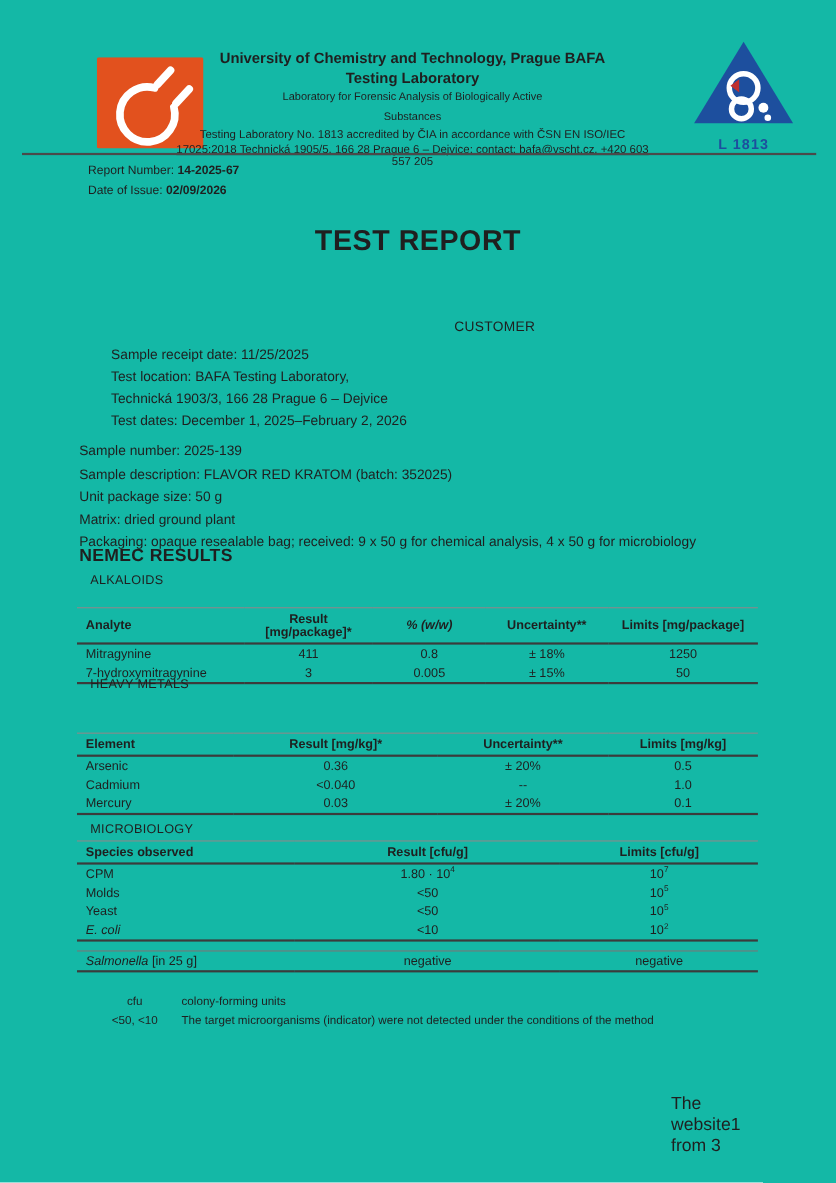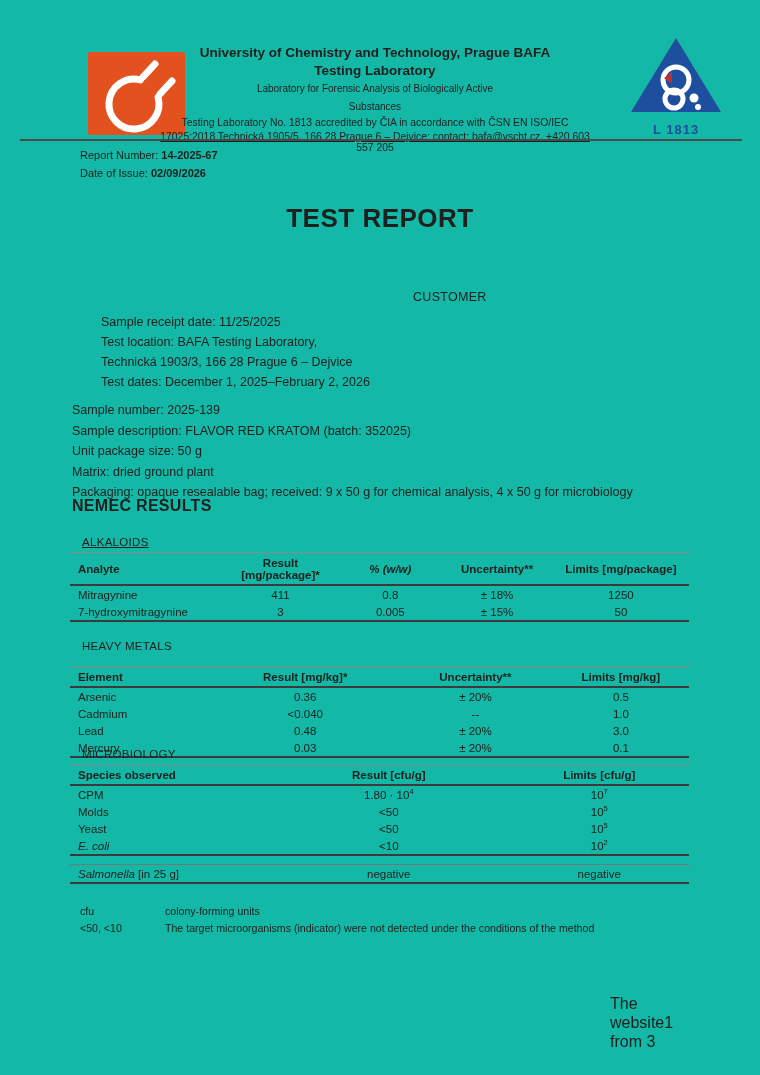--- a/index.html
+++ b/index.html
@@ -36,21 +36,21 @@
   table.res th { font-weight:bold; text-align:center; padding:4px 3px 3px 3px; border-bottom:2px solid #3b3b3b; }
   table.res td { text-align:center; padding:2.5px 3px; }
   table.res th:first-child, table.res td:first-child { text-align:left; padding-left:8px; }
   table.mini { border-top:1px solid #777777; }
   sup { font-size:7.5px; line-height:0; vertical-align:super; }
   .it { font-style:italic; }
   .bold { font-weight:bold; }
   
   .footnotes { position:absolute; left:80px; top:903px; font-size:10.6px; line-height:17px; width:600px; }
   .fn-row { display:flex; }
-  .fn-term { width:85px; flex:0 0 85px; }
+  .fn-term { width:85px; flex:0 0 85px;text-align:center; }
   .footer { position:absolute; left:610px; top:994px; font-size:16px; line-height:19px; }
 </style>
 </head>
 <body>
 
 <div class="page">
 
   <div class="uct-logo">
     <svg width="97" height="83" viewBox="0 0 97 83" xmlns="http://www.w3.org/2000/svg">
       <rect x="0" y="0" width="97" height="83" rx="2" fill="#e2511e"></rect>
@@ -106,21 +106,21 @@
   <div class="sampleinfo">
     <div>Sample number: 2025-139</div>
     <div>Sample description: FLAVOR RED KRATOM (batch: 352025)</div>
     <div>Unit package size: 50 g</div>
     <div>Matrix: dried ground plant</div>
     <div>Packaging: opaque resealable bag; received: 9 x 50 g for chemical analysis, 4 x 50 g for microbiology</div>
   </div>
 
   <div class="results-head">NEMEC RESULTS</div>
 
-  <div class="section-label" style="left:82px; top:536px;text-decoration:underline;">ALKALOIDS</div>
+  <div class="section-label" style="left:82px; top:522px;">ALKALOIDS</div>
   <table class="res" style="top:552px;">
     <colgroup>
         <col style="width:24.5%">
         <col style="width:19%">
         <col style="width:16.5%">
         <col style="width:18%">
         <col style="width:22%">
       </colgroup>
     <thead>
       <tr>
@@ -142,21 +142,21 @@
       <tr>
         <td>7-hydroxymitragynine</td>
         <td>3</td>
         <td>0.005</td>
         <td>± 15%</td>
         <td>50</td>
       </tr>
     </tbody>
   </table>
 
-  <div class="section-label" style="left:82px; top:640px;">HEAVY METALS</div>
+  <div class="section-label" style="left:82px; top:616px;">HEAVY METALS</div>
   <table class="res" style="top:642px;margin-top:24px;">
     <colgroup>
         <col style="width:23%">
         <col style="width:30%">
         <col style="width:25%">
         <col style="width:22%">
       </colgroup>
     <thead>
       <tr>
         <th>Element</th>
@@ -170,26 +170,20 @@
         <td>Arsenic</td>
         <td>0.36</td>
         <td>± 20%</td>
         <td>0.5</td>
       </tr>
       <tr>
         <td>Cadmium</td>
         <td>&lt;0.040</td>
         <td>--</td>
         <td>1.0</td>
-      </tr>
-      <tr>
-        <td>Lead</td>
-        <td>0.48</td>
-        <td>± 20%</td>
-        <td>3.0</td>
       </tr>
       <tr>
         <td>Mercury</td>
         <td>0.03</td>
         <td>± 20%</td>
         <td>0.1</td>
       </tr>
     </tbody>
   </table>
 

